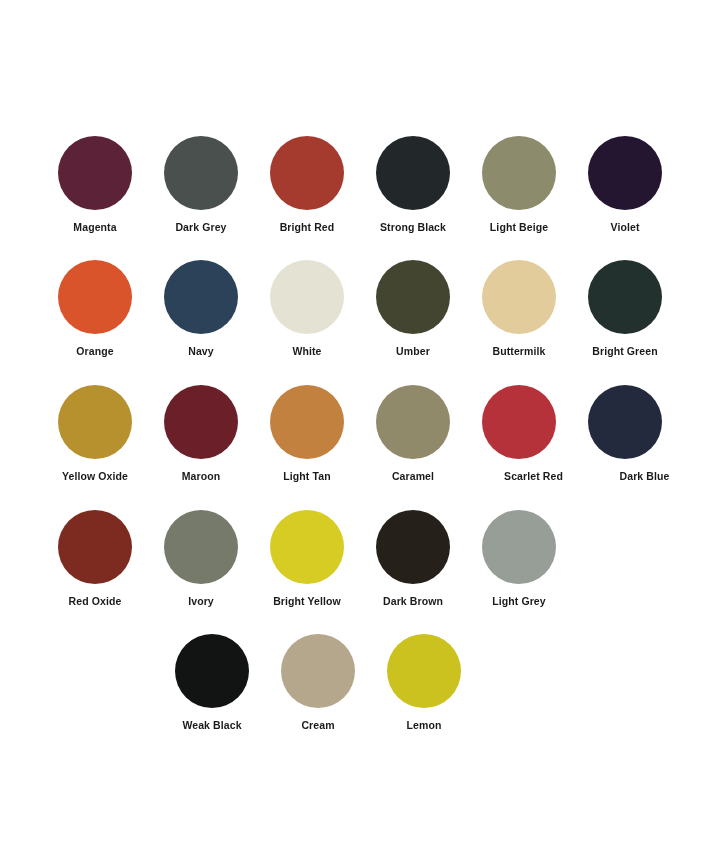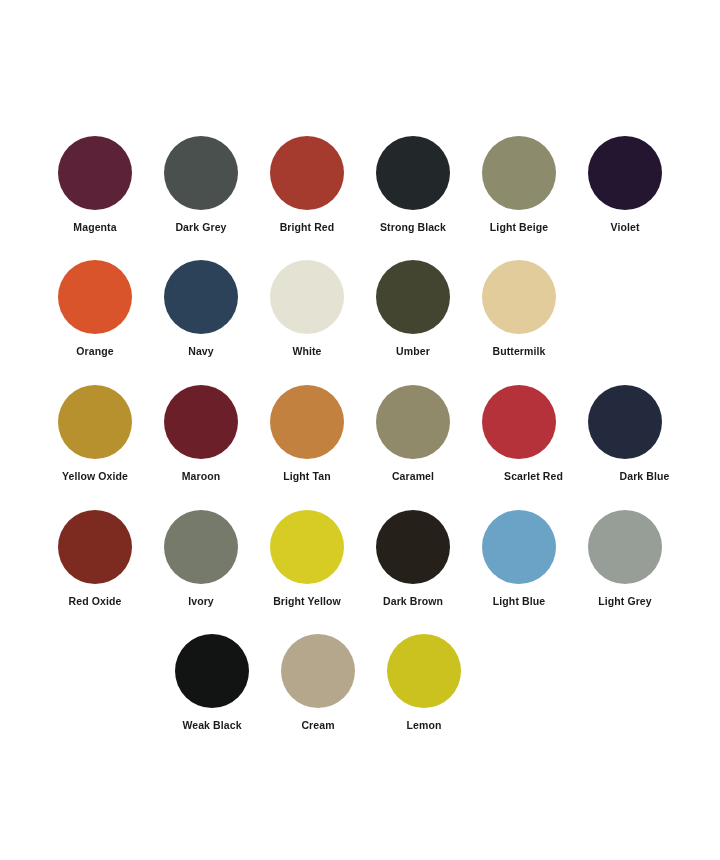--- a/index.html
+++ b/index.html
@@ -114,20 +114,24 @@
         <span class="swatch-label" style="color: rgb(26, 26, 26);">White</span>
       </div>
       <div class="swatch-cell">
         <span class="swatch-dot" style="background: rgb(67, 69, 48);"></span>
         <span class="swatch-label" style="color: rgb(26, 26, 26);">Umber</span>
       </div>
       <div class="swatch-cell">
         <span class="swatch-dot" style="background: rgb(226, 204, 156);"></span>
         <span class="swatch-label" style="color: rgb(26, 26, 26);">Buttermilk</span>
       </div>
+      <div class="swatch-cell">
+        <span class="swatch-dot" style="background: rgb(34, 49, 46);"></span>
+        <span class="swatch-label" style="color: rgb(26, 26, 26);">Bright Green</span>
+      </div>
     </div>
     <div class="swatch-row row-2">
       <div class="swatch-cell">
         <span class="swatch-dot" style="background: rgb(184, 145, 47);"></span>
         <span class="swatch-label" style="color: rgb(26, 26, 26);">Yellow Oxide</span>
       </div>
       <div class="swatch-cell">
         <span class="swatch-dot" style="background: rgb(107, 32, 41);"></span>
         <span class="swatch-label" style="color: rgb(26, 26, 26);">Maroon</span>
       </div>
@@ -159,24 +163,20 @@
       </div>
       <div class="swatch-cell">
         <span class="swatch-dot" style="background: rgb(214, 204, 35);"></span>
         <span class="swatch-label" style="color: rgb(26, 26, 26); text-align: center;">Bright Yellow</span>
       </div>
       <div class="swatch-cell">
         <span class="swatch-dot" style="background: rgb(37, 32, 26);"></span>
         <span class="swatch-label" style="color: rgb(26, 26, 26);">Dark Brown</span>
       </div>
       <div class="swatch-cell">
-        <span class="swatch-dot" style="background: rgb(106, 163, 198);"></span>
-        <span class="swatch-label" style="color: rgb(26, 26, 26);">Light Blue</span>
-      </div>
-      <div class="swatch-cell">
         <span class="swatch-dot" style="background: rgb(151, 158, 151);"></span>
         <span class="swatch-label" style="color: rgb(26, 26, 26);">Light Grey</span>
       </div>
     </div>
     <div class="swatch-row row-4">
       <div class="swatch-cell">
         <span class="swatch-dot" style="background: rgb(17, 20, 18);"></span>
         <span class="swatch-label" style="color: rgb(26, 26, 26);">Weak Black</span>
       </div>
       <div class="swatch-cell">

